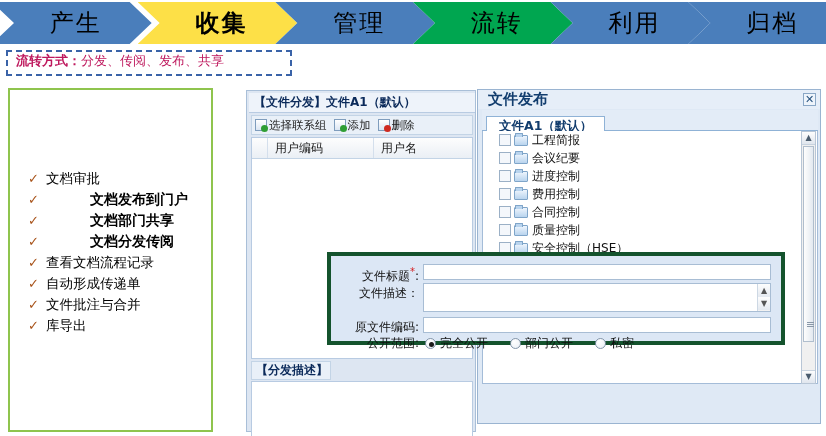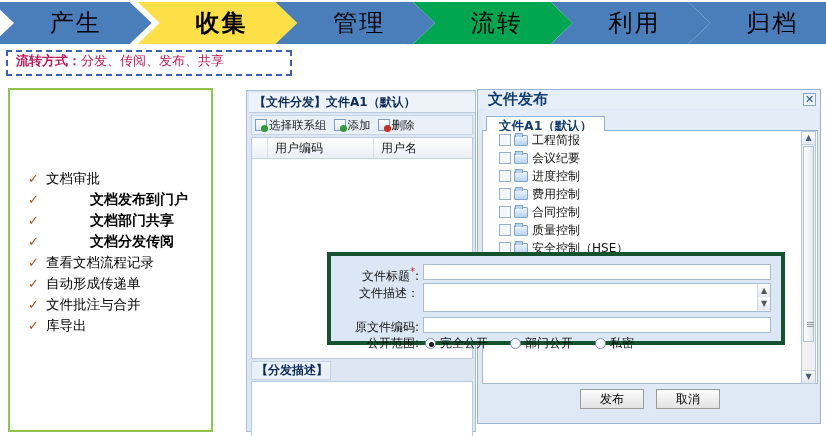--- a/index.html
+++ b/index.html
@@ -471,24 +471,20 @@
     </div>
 
   <div id="pub-scroll">
     <div class="arr">▲</div>
     <div class="thumb">
         <div class="grip"></div>
       </div>
     <div class="arr bot">▼</div>
   </div>
 
-  <div id="pub-btns">
-      <div class="pbtn">发布</div>
-      <div class="pbtn">取消</div>
-    </div>
 </div>
 
 <div id="formdlg">
 
   <div class="frow" id="f-title-row">
     <div class="flabel"><span>文件标题</span><span class="req">*</span>:</div>
     <div class="finput"></div>
   </div>
 
   <div class="frow" id="f-desc-row">

